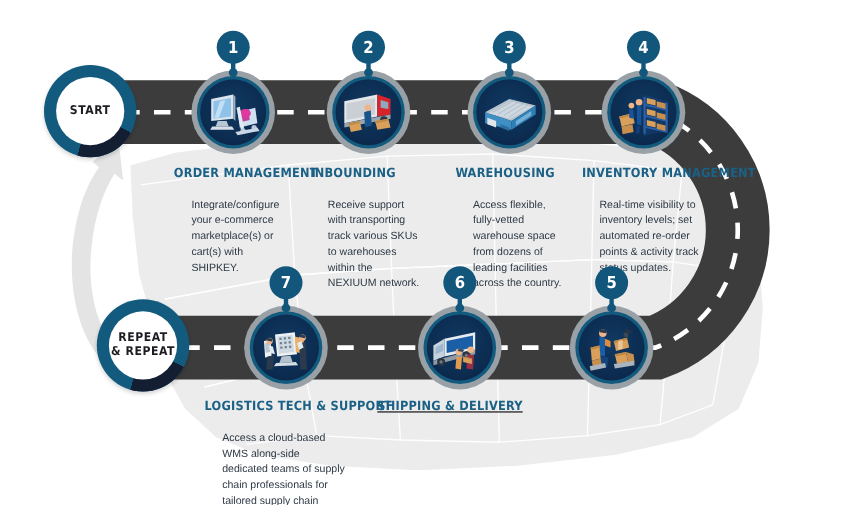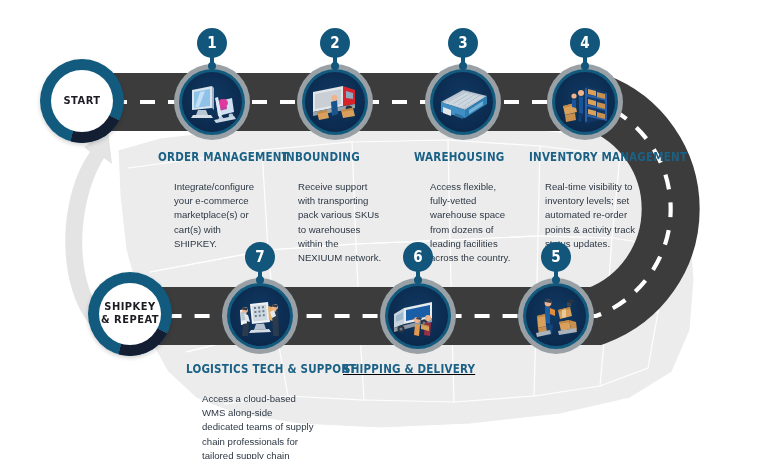--- a/index.html
+++ b/index.html
@@ -115,21 +115,21 @@
     <div class="tlabel">
       <span>START</span>
     </div>
   </div>
 
   <div class="terminal" id="refine-circle">
     <div class="ring"></div>
     <div class="ring-dark"></div>
     <div class="hole"></div>
     <div class="tlabel">
-      <span>SHIPKEY</span>
+      <span>REPEAT</span>
       <span>&amp; REPEAT</span>
     </div>
   </div>
 
   <div class="step" style="left:174px;top:64px;">
     <div class="node">
       <div class="outer"></div>
       <div class="midring"></div>
       <div class="inner">
         <svg class="icon" viewBox="0 0 60 60">
@@ -185,21 +185,21 @@
         </svg>
       </div>
     </div>
     <div class="pin">
       <div class="bulb">2</div>
       <div class="stem"></div>
     </div>
   </div>
   <div class="caption" style="left:282px;top:150px;width:116px;">
     <p class="cap-title">INBOUNDING</p>
-    <p class="cap-body">Receive support with transporting pack various SKUs to warehouses within the NEXIUUM network.</p>
+    <p class="cap-body">Receive support with transporting track various SKUs to warehouses within the NEXIUUM network.</p>
   </div>
 
   <div class="step" style="left:425px;top:64px;">
     <div class="node">
       <div class="outer"></div>
       <div class="midring"></div>
       <div class="inner">
         <svg class="icon" viewBox="0 0 60 60">
           <g>
             <path d="M8 30 L30 18 L54 24 L32 38 Z" fill="#b7c3ce"></path>

